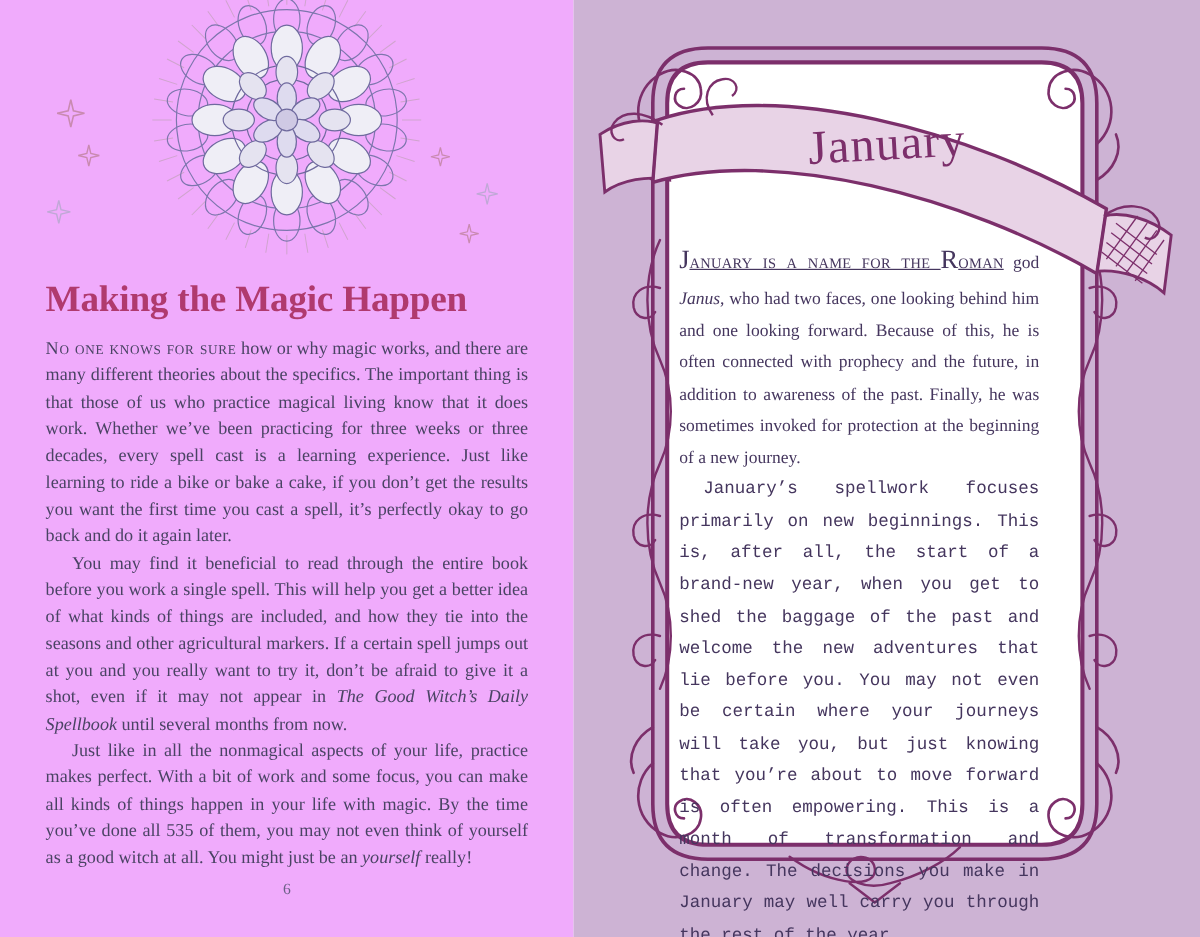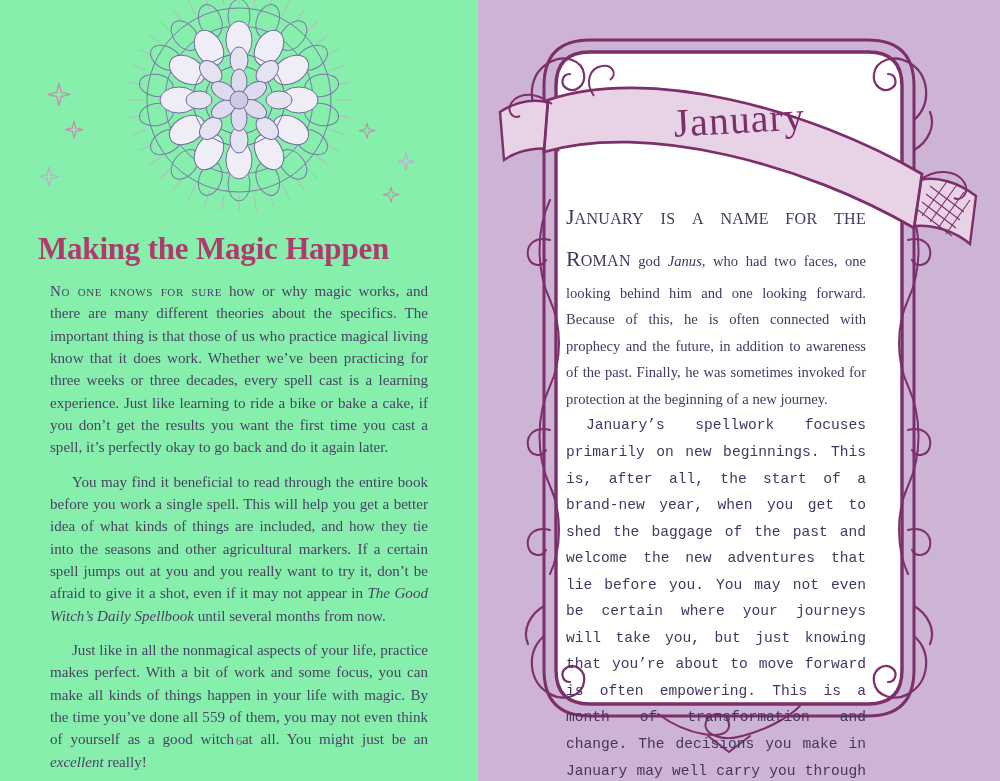--- a/index.html
+++ b/index.html
@@ -17,21 +17,21 @@
     display: flex;
     width: 1000px;
     height: 781px;
   }
 
   
   .page-left {
     position: relative;
     width: 478px;
     height: 781px;
-    background: #86efac;
+    background: #f0abfc;
     box-sizing: border-box;
     padding: 0 38px;
   }
 
   .mandala-wrap {
     position: relative;
     height: 232px;
     width: 100%;
   }
   .mandala {
@@ -54,21 +54,21 @@
     letter-spacing: -0.2px;
     line-height: 1.1;
   }
 
   .body-text {
     font-family: "Liberation Serif", serif;
     font-size: 15.1px;
     line-height: 1.48;
     color: #4a4364;
     text-align: justify;
-    margin: 12px;
+    margin: 0;
     hyphens: auto;
   }
   .body-text + .body-text {
     text-indent: 22px;
   }
   .smallcaps {
     font-variant: small-caps;
     letter-spacing: 0.6px;
   }
   em { }
@@ -123,22 +123,23 @@
     color: #45365e;
     text-align: justify;
     margin: 0;
   }
   .right-text + .right-text {
     text-indent: 20px;
     font-family: Liberation Mono, monospace;
   }
   .drop-caps {
     font-variant: small-caps;
-    font-size: 23px;
+    font-size: 17px;
     letter-spacing: 0.3px;
+    text-decoration: underline;
   }
   .bigcap {
     font-size: 22px;
   }
 </style>
 </head>
 <body>
 
 <div class="spread">
 
@@ -284,21 +285,21 @@
         <path d="M12 1 L14 9.5 L22.5 11.5 L14 13.5 L12 22 L10 13.5 L1.5 11.5 L10 9.5 Z" fill="none" stroke="#c98ab0" stroke-width="1.4"></path>
       </svg>
     </div>
 
     <h1 class="page-title">Making the Magic Happen</h1>
 
     <p class="body-text"><span class="smallcaps">No one knows for sure</span><span> how or why magic works, and there are many different theories about the specifics. The important thing is that those of us who practice magical living know that it does work. Whether we’ve been practicing for three weeks or three decades, every spell cast is a learning experience. Just like learning to ride a bike or bake a cake, if you don’t get the results you want the first time you cast a spell, it’s perfectly okay to go back and do it again later.</span></p>
 
     <p class="body-text"><span>You may find it beneficial to read through the entire book before you work a single spell. This will help you get a better idea of what kinds of things are included, and how they tie into the seasons and other agricultural markers. If a certain spell jumps out at you and you really want to try it, don’t be afraid to give it a shot, even if it may not appear in </span><em>The Good Witch’s Daily Spellbook</em><span> until several months from now.</span></p>
 
-    <p class="body-text"><span>Just like in all the nonmagical aspects of your life, practice makes perfect. With a bit of work and some focus, you can make all kinds of things happen in your life with magic. By the time you’ve done all 559 of them, you may not even think of yourself as a good witch at all. You might just be an </span><em>excellent</em><span> really!</span></p>
+    <p class="body-text"><span>Just like in all the nonmagical aspects of your life, practice makes perfect. With a bit of work and some focus, you can make all kinds of things happen in your life with magic. By the time you’ve done all 535 of them, you may not even think of yourself as a good witch at all. You might just be an </span><em>yourself</em><span> really!</span></p>
 
     <div class="folio">6</div>
   </div>
 
   <div class="page-right">
 
     <svg class="frame-svg" width="522" height="781" viewBox="0 0 522 781">
 
       <path d="M78 86
                Q78 52 112 52

